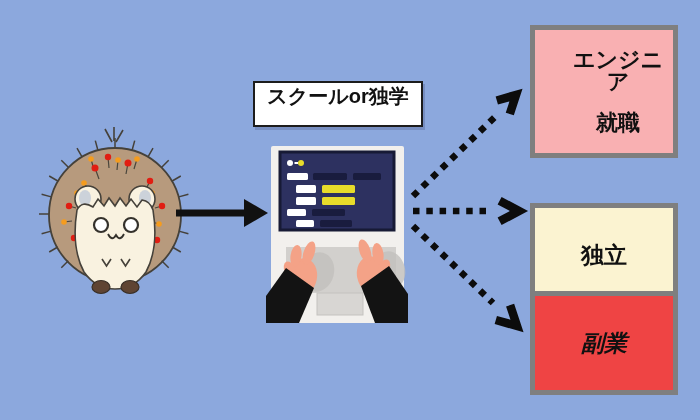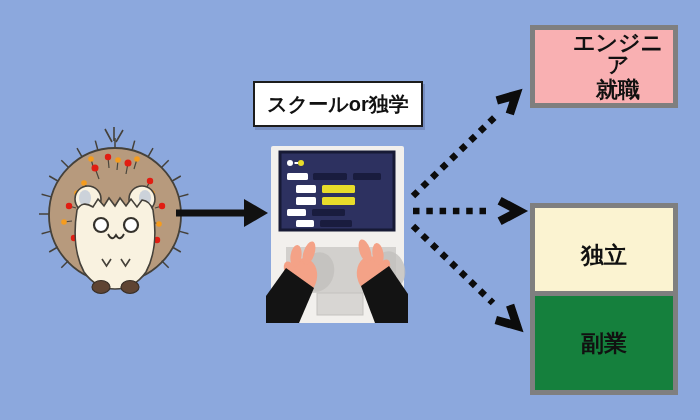--- a/index.html
+++ b/index.html
@@ -5,32 +5,32 @@
   html,body{margin:0;padding:0;}
   body{font-family:"Liberation Sans","DejaVu Sans",sans-serif;}
   #canvas{
     position:relative;width:700px;height:420px;overflow:hidden;
     background:#8ca8dd;
   }
   #art{position:absolute;left:0;top:0;}
   .source-label{
     position:absolute;left:253px;top:81px;width:170px;height:46px;
     background:#ffffff;border:2px solid #1c1c1c;box-sizing:border-box;
-    display:flex;align-items:center;justify-content:center;
+    display:flex;align-items:flex-start;justify-content:center;
     font-weight:bold;font-size:20px;color:#111;
     box-shadow:2px 3px 0 rgba(80,95,140,.35);
   }
   .outcome-box{
     position:absolute;left:530px;width:148px;
     border:5px solid #7f7f7f;box-sizing:border-box;
     display:flex;flex-direction:column;align-items:center;justify-content:space-evenly;
     font-weight:bold;color:#111;text-align:center;
   }
   .outcome-box .outcome-line{line-height:1;}
-  #box-engineer{top:25px;height:83px;font-size:22px;padding-left:28px;}
+  #box-engineer{top:25px;height:133px;font-size:22px;padding-left:28px;}
   #box-independence{top:160px;height:105px;font-size:23px;margin-top:43px;}
   #box-sidebusiness{top:291px;height:104px;font-size:23px;}
 </style>
 </head>
 <body>
 
 <div id="canvas" style="background: rgb(140, 168, 221);">
 
   <svg id="art" width="700" height="420" viewBox="0 0 700 420">
 
@@ -159,17 +159,17 @@
 
   <div id="box-engineer" class="outcome-box" style="background: rgb(249, 176, 178);">
     <div class="outcome-line">エンジニア</div>
     <div class="outcome-line">就職</div>
   </div>
 
   <div id="box-independence" class="outcome-box" style="background: rgb(251, 243, 209);">
     <div class="outcome-line">独立</div>
   </div>
 
-  <div id="box-sidebusiness" class="outcome-box" style="background: #15803d;">
+  <div id="box-sidebusiness" class="outcome-box" style="background: #ef4444; font-style: italic;">
     <div class="outcome-line">副業</div>
   </div>
 
 </div>
 
 </body></html>

